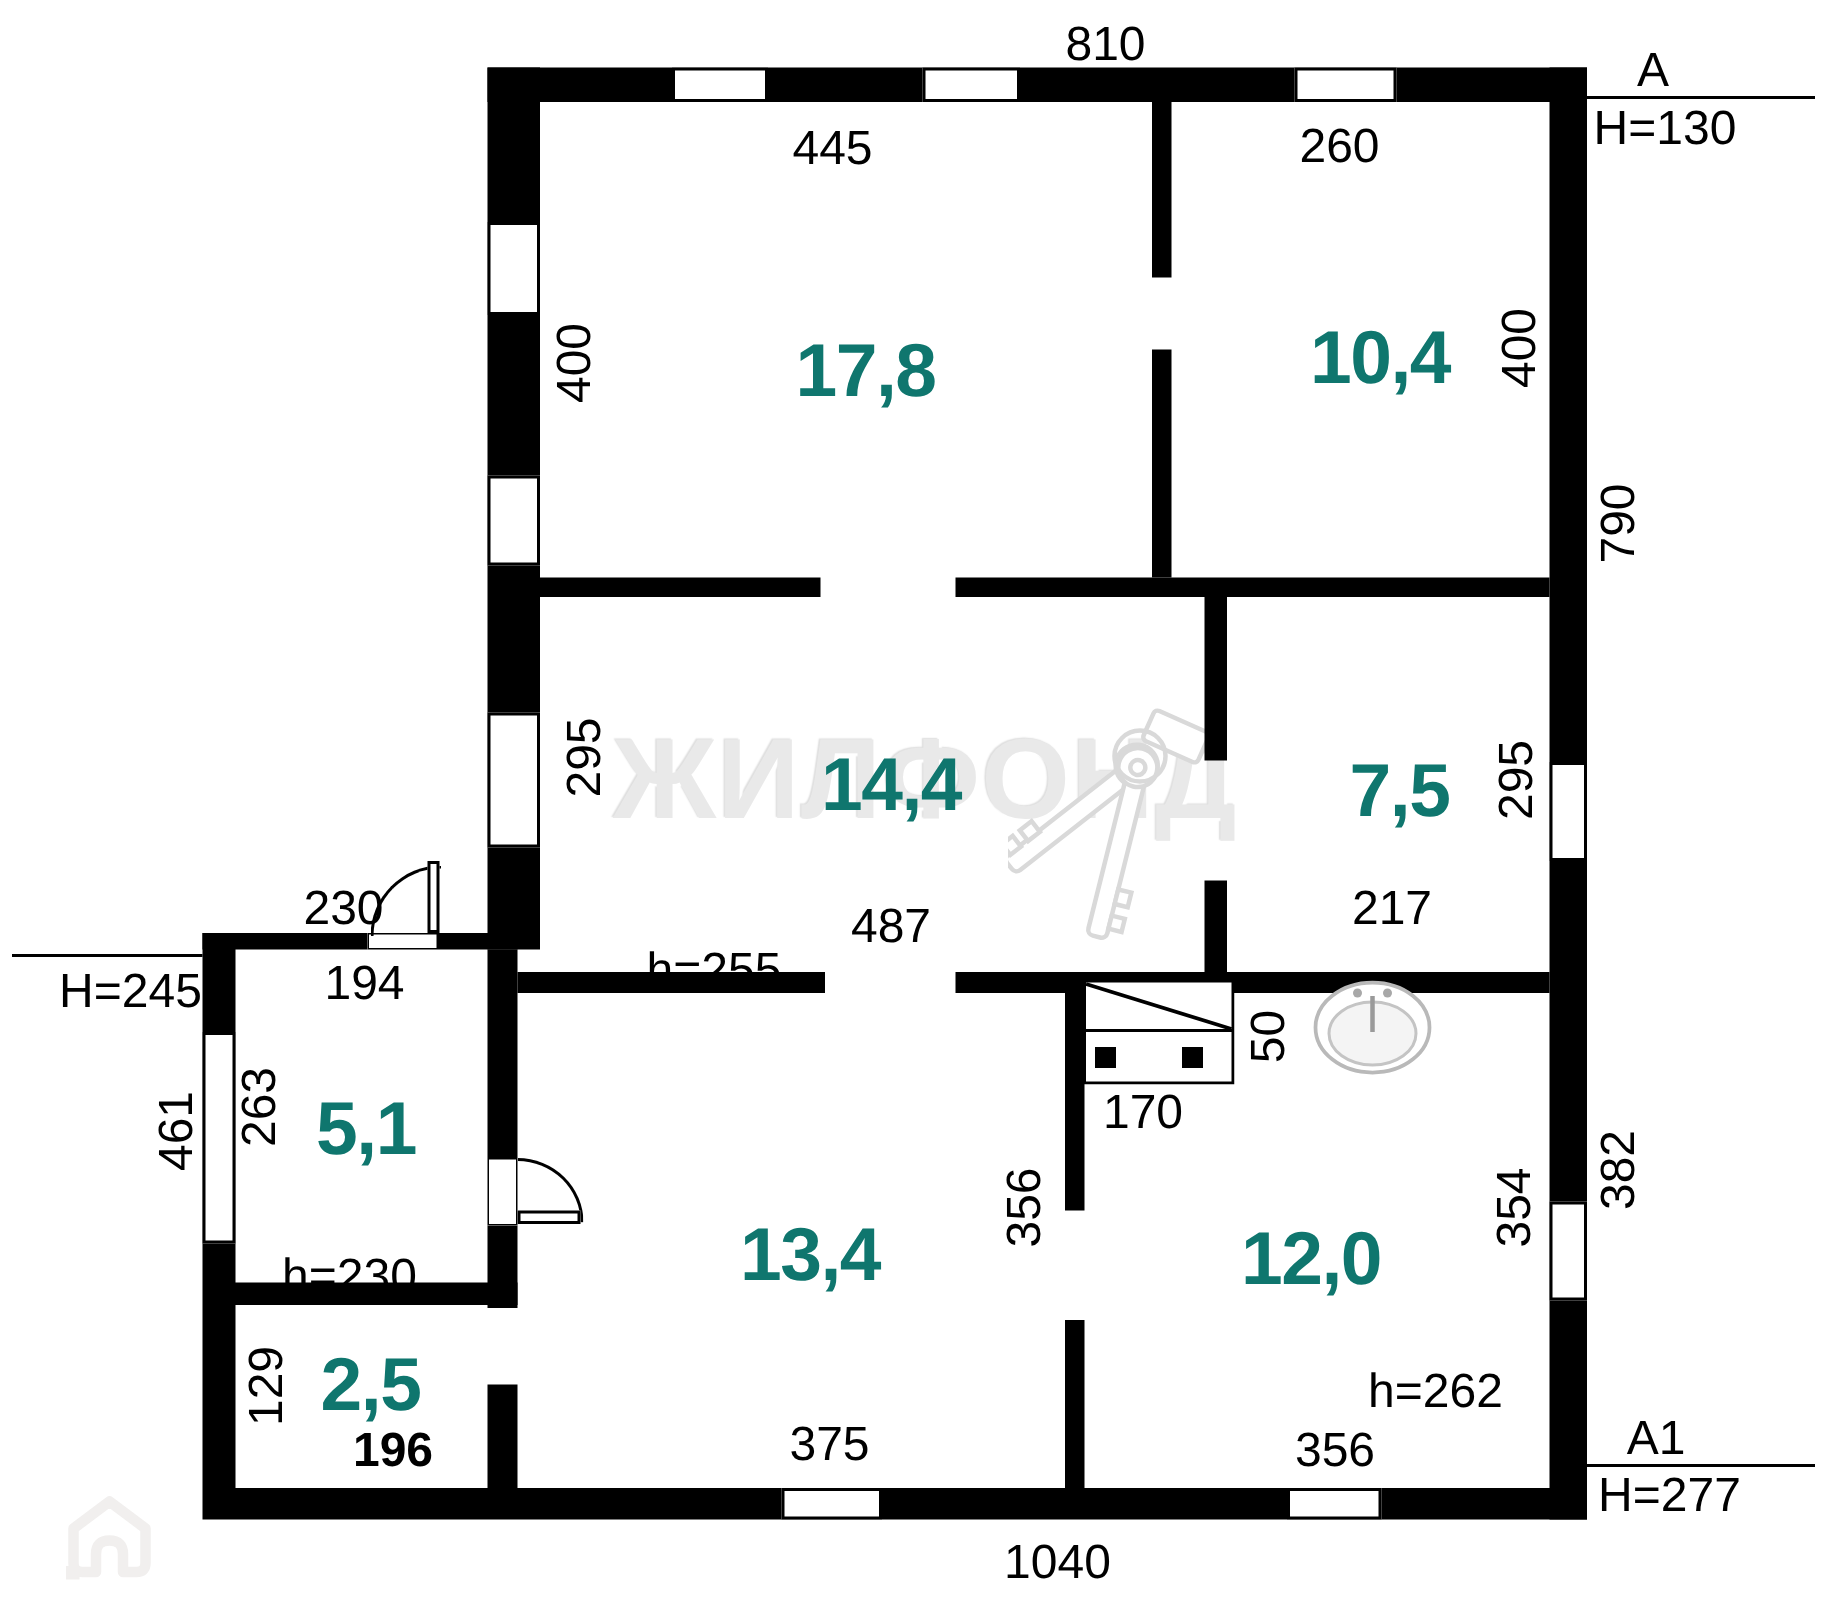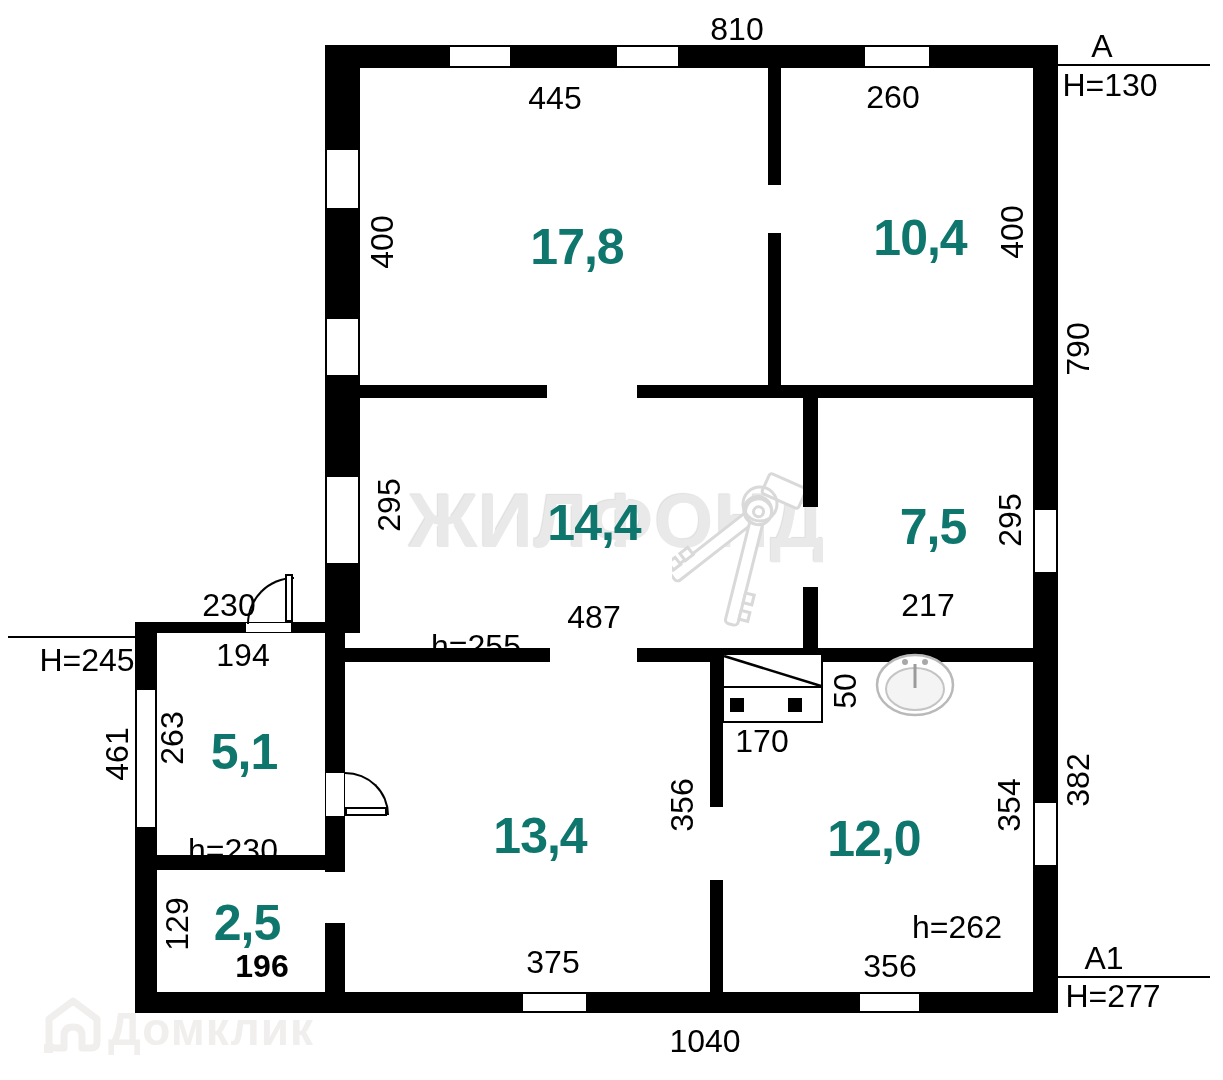--- a/index.html
+++ b/index.html
@@ -59,21 +59,20 @@
         <circle cx="87" cy="50" r="5"></circle>
       </g>
       <circle cx="88" cy="42" r="17" fill="none"></circle>
     </g>
   </svg>
 
   <svg class="under" style="left:42px;top:994px;" width="62" height="62" viewBox="0 0 62 62">
     <path d="M31 7 L55 25 L55 48 Q55 54 49 54 L40 54 L40 42 Q40 33 31 33 Q22 33 22 42 L22 54 L13 54 Q7 54 7 48 L7 25 Z" fill="none" stroke="#f1efee" stroke-width="7" stroke-linejoin="round"></path>
     <rect x="2" y="50" width="9" height="9" fill="#f1efee"></rect>
   </svg>
-  <div class="wm-portal" style="left:108px;top:1002px;">Домклик</div>
 
   <div class="w" style="left:325px;top:45px;width:733px;height:23px;"></div>
   <div class="w" style="left:1033px;top:45px;width:25px;height:968px;"></div>
   <div class="w" style="left:135px;top:992px;width:923px;height:21px;"></div>
   <div class="w" style="left:325px;top:45px;width:35px;height:588px;"></div>
   <div class="w" style="left:325px;top:633px;width:20px;height:139px;"></div>
   <div class="w" style="left:325px;top:817px;width:20px;height:55px;"></div>
   <div class="w" style="left:325px;top:923px;width:20px;height:69px;"></div>
   <div class="w" style="left:135px;top:622px;width:22px;height:370px;"></div>
   <div class="w" style="left:135px;top:622px;width:110px;height:11px;"></div>

